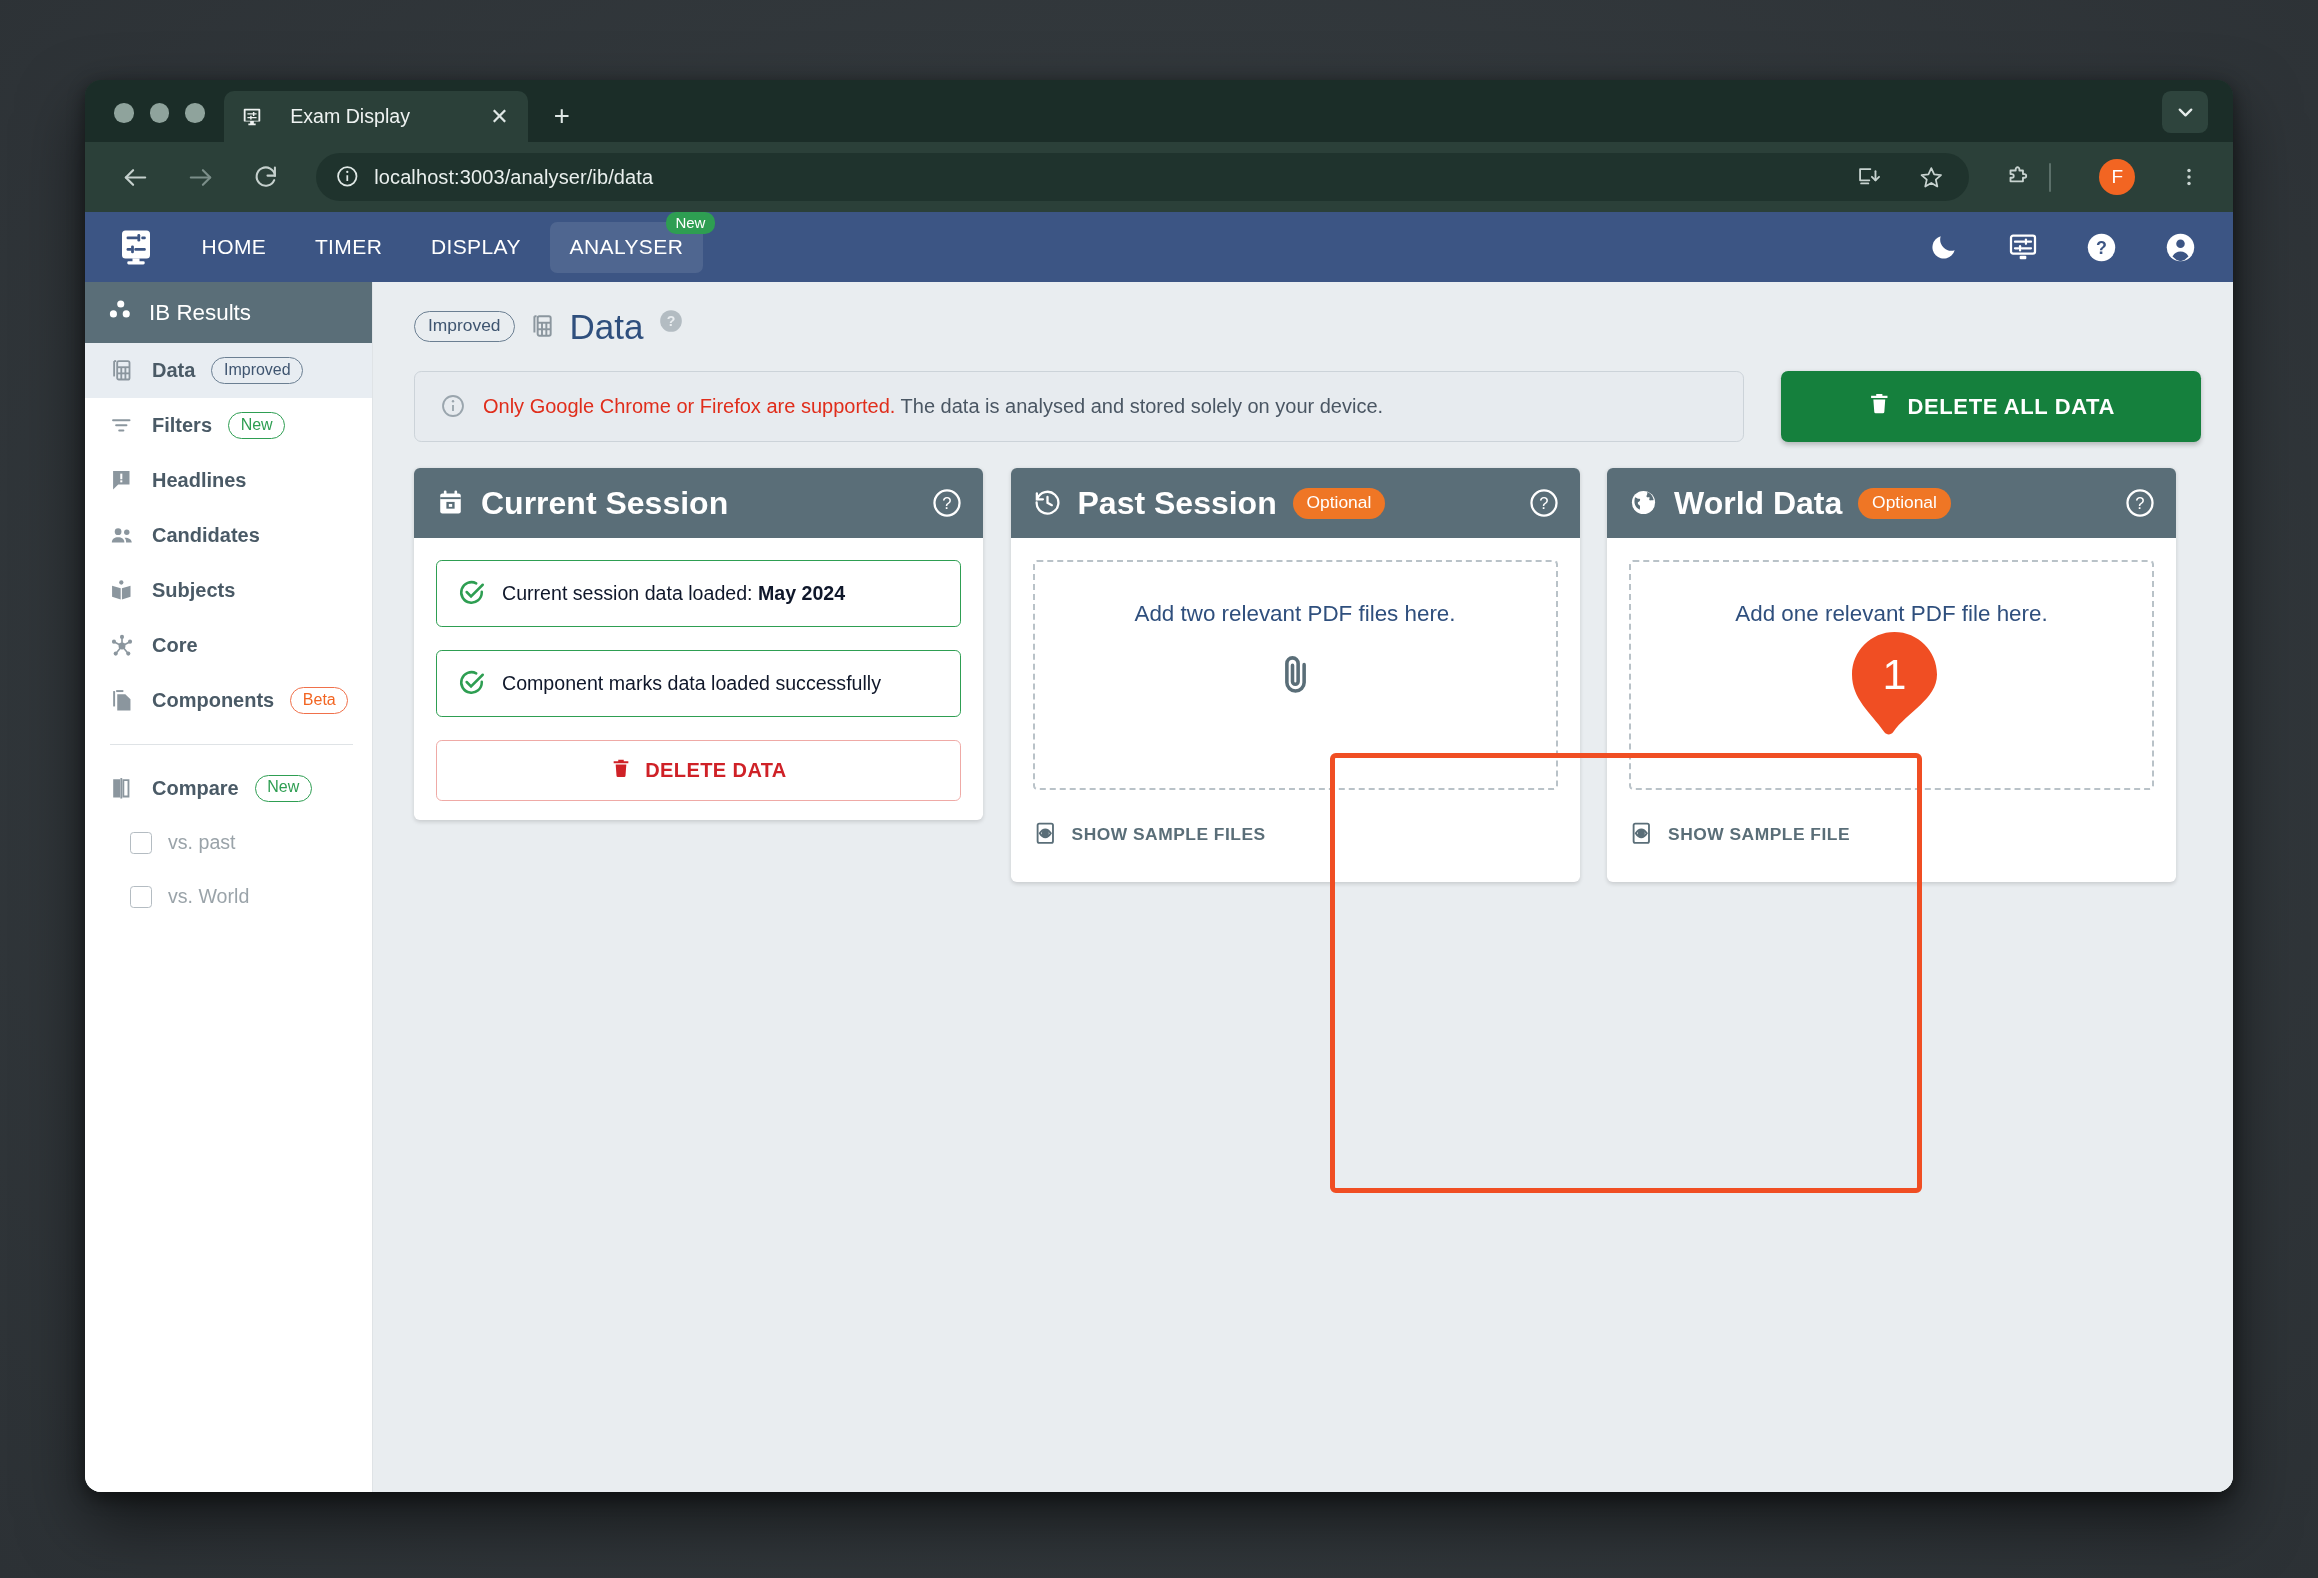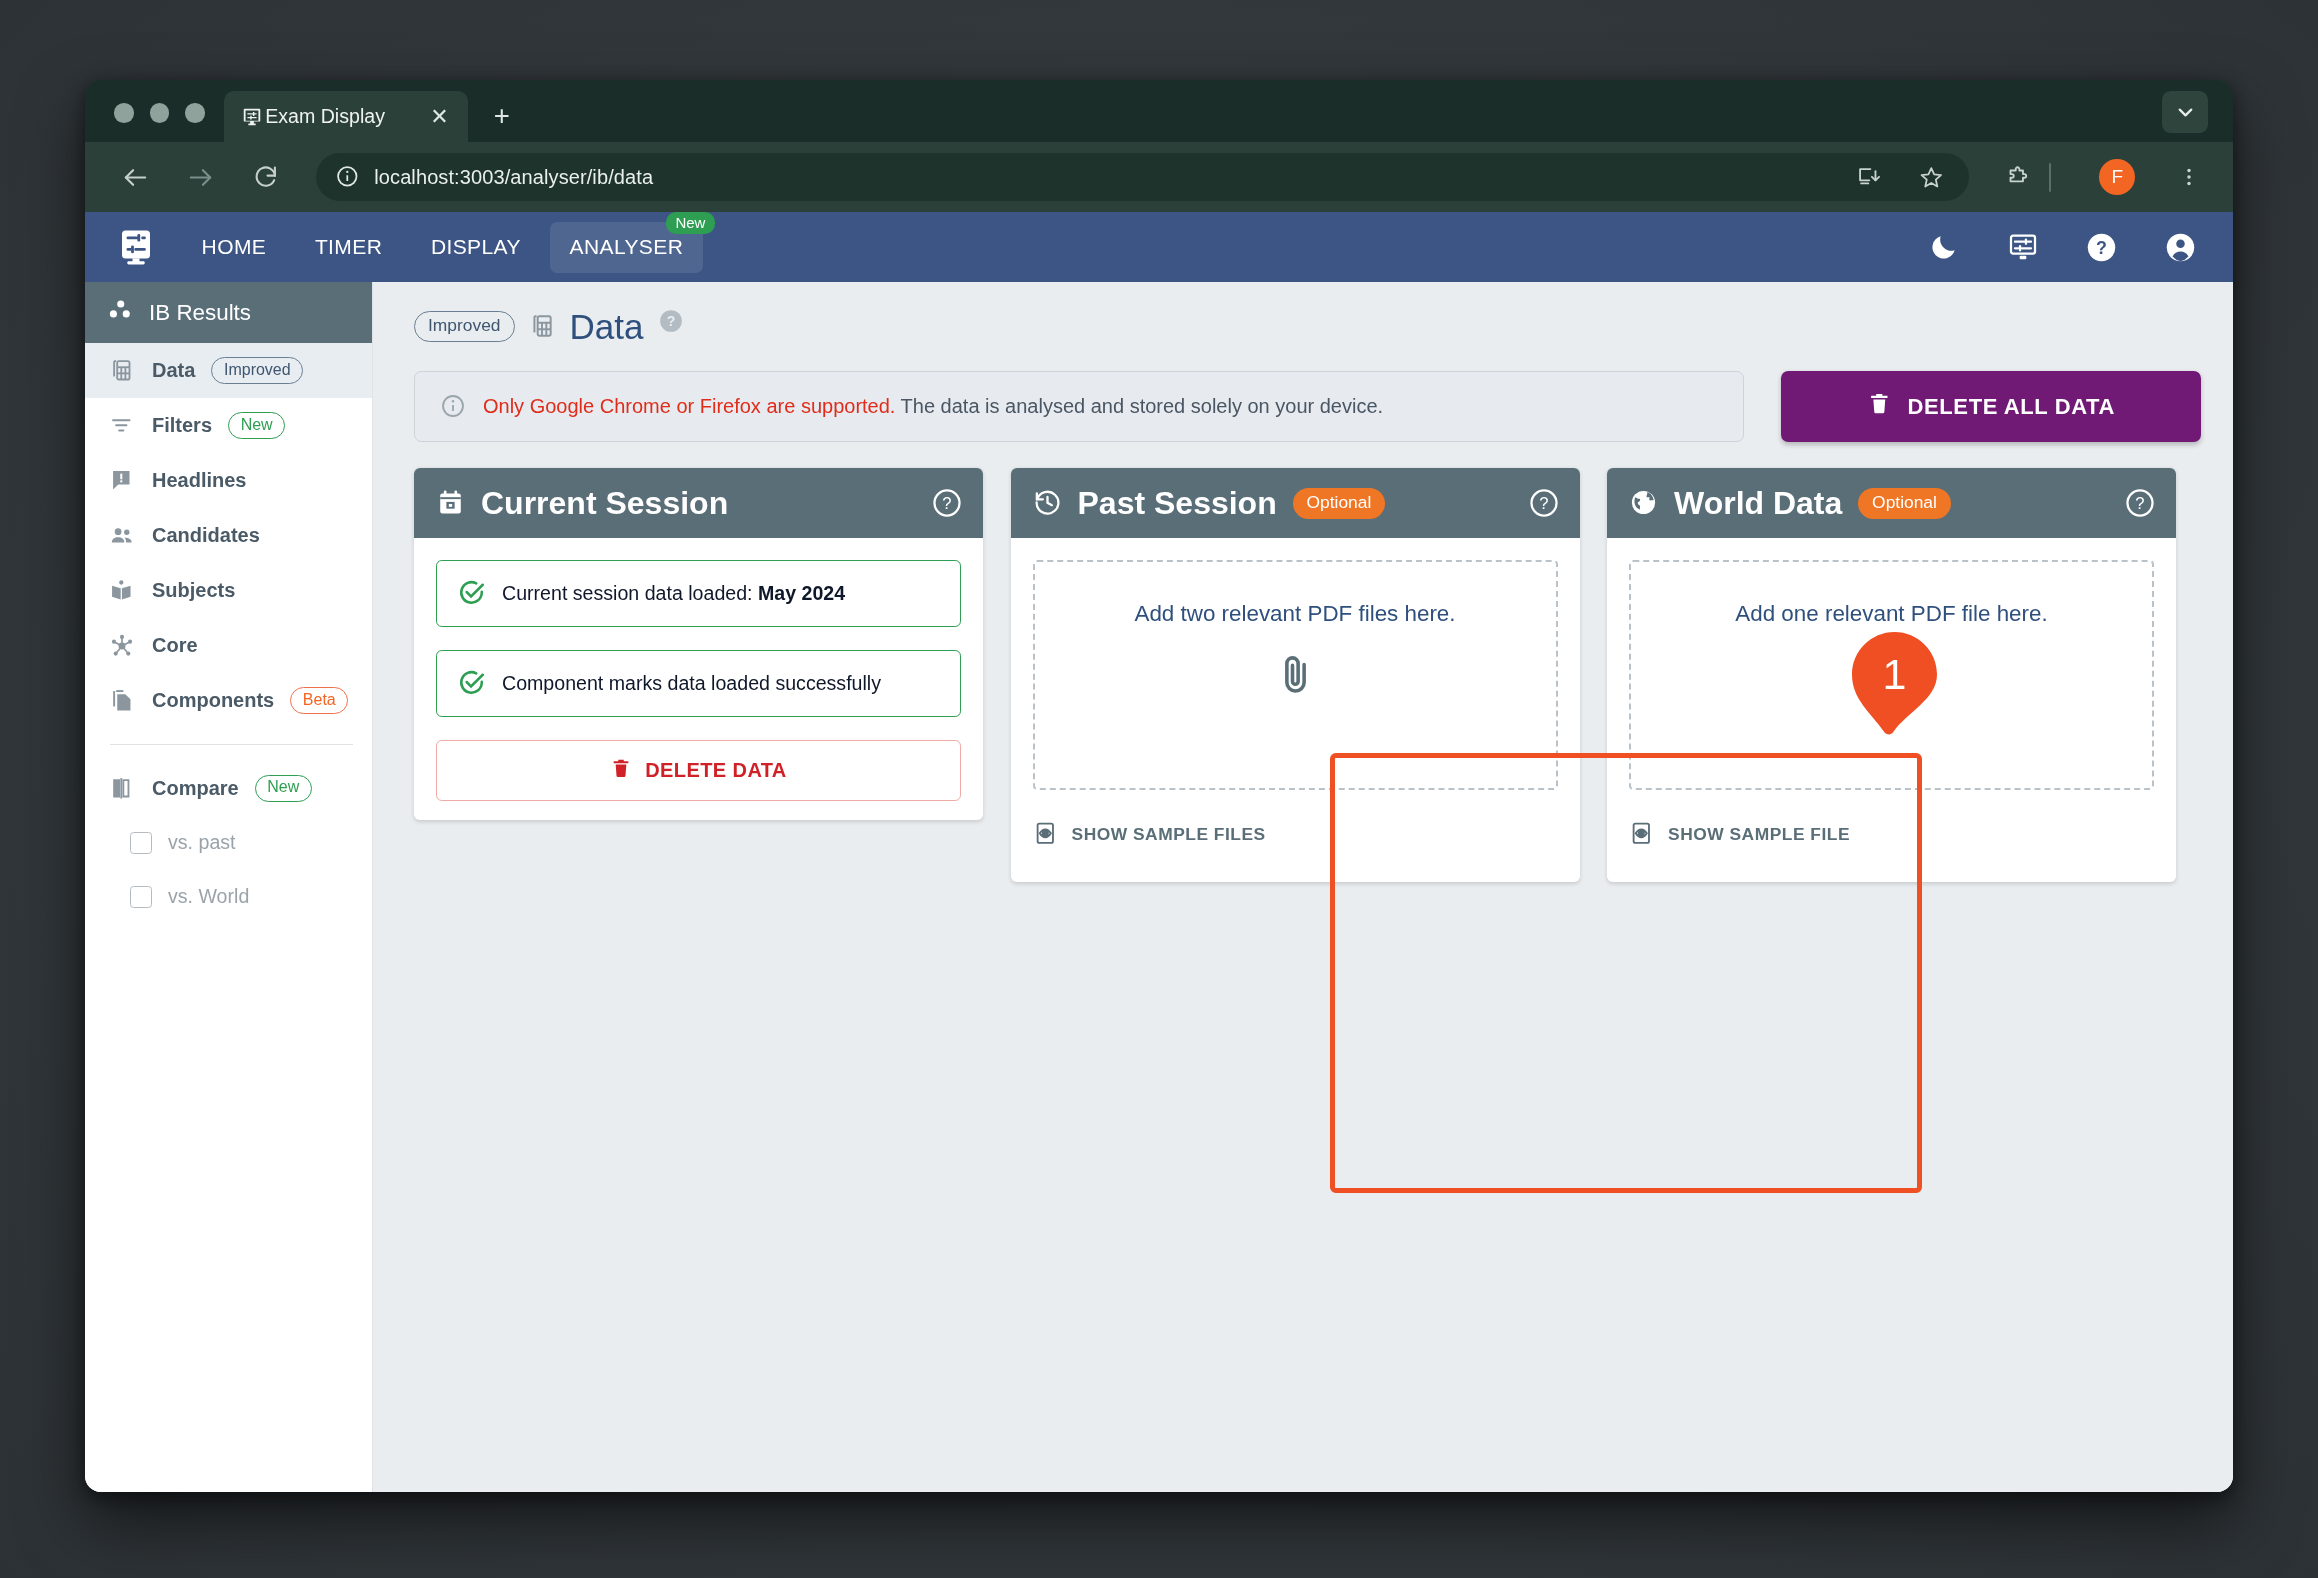--- a/index.html
+++ b/index.html
@@ -27,25 +27,25 @@
   
   #tab-strip {
     height: 62px; background: #1b2d28;
     position: relative; flex: 0 0 auto;
     display: flex; align-items: flex-end;
   }
   .traffic-lights { display:flex; gap:16px; padding: 0 0 19px 29px; align-items:center; }
   .tl { width: 19.6px; height: 19.6px; border-radius: 50%; background: #8fa39c; }
   .tab {
     margin-left: 19px; margin-bottom: 0;
-    height: 51px; width: 244px;
+    height: 51px; width: 304px;
     background: #2b4039;
     border-radius: 10px 10px 0 0;
     display: flex; align-items: center;
-    padding: 0 16px 0 17.4px; gap: 2px;
+    padding: 0 16px 0 17.4px; gap: 27px;
     position: relative;
   }
   .tab-favicon { width: 22px; height: 22px; flex:0 0 auto; display:flex; align-items:center; justify-content:center;}
   .tab-title {
     color: #eef2f1; font-size: 19.6px; white-space: nowrap;
     overflow: hidden; text-overflow: ellipsis; flex: 1;
   }
   .tab-close { color: #dfe7e5; font-size: 22px; line-height: 1; width: 24.6px; text-align:center; }
   .new-tab {
     color: #dfe7e5; font-size: 27.5px; line-height: 1;
@@ -145,21 +145,21 @@
 
   #banner-row { display: flex; align-items: stretch; gap: 37px; margin-bottom: 26px; }
   #info-banner {
     flex: 0 1 1348px; background: #e7ebef; border: 0.7px solid #ccd3d9;
     border-radius: 7.2px; display: flex; align-items: center; gap: 17.4px;
     padding: 0 24.6px; height: 71px;
   }
   #info-banner .txt { font-size: 20px; color: #4a5663; }
   #info-banner .txt b { color: #e02d1b; font-weight: 400; }
   #delete-all-btn {
-    margin-left: auto; background: #701a75; color: #fff; border-radius: 7.2px;
+    margin-left: auto; background: #15803d; color: #fff; border-radius: 7.2px;
     height: 71px; width: 426px; display:flex; align-items:center; justify-content:center;
     gap: 16px; font-size: 22px; font-weight: bold; letter-spacing: 0.6px;
     box-shadow: 0 2.2px 5px rgba(0,0,0,.22);
   }
 
   #cards { display: flex; gap: 27.5px; align-items: flex-start; }
   .card {
     width: 569px; background: #fff; border-radius: 5.8px;
     box-shadow: 0 1.4px 4.3px rgba(0,0,0,.14); overflow: hidden; position: relative;
   }

